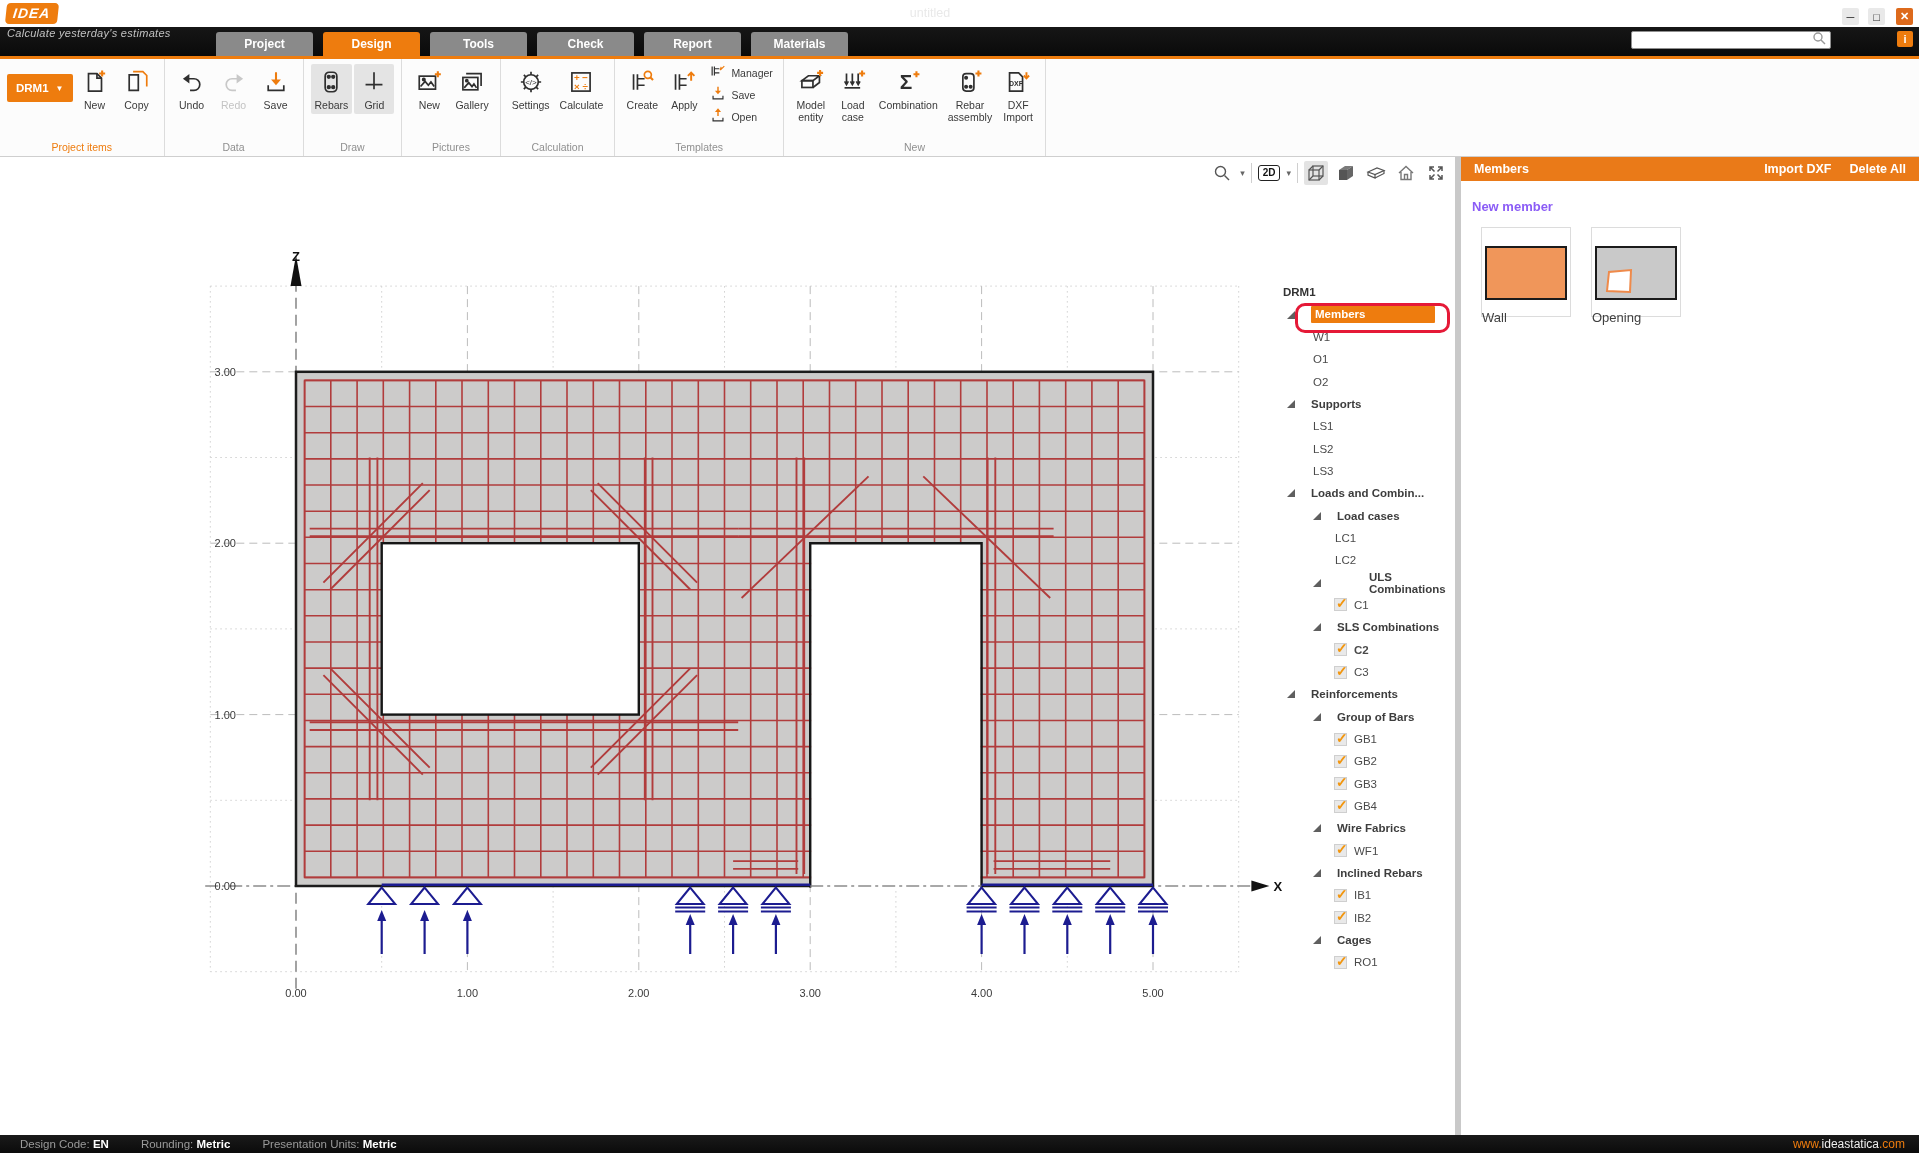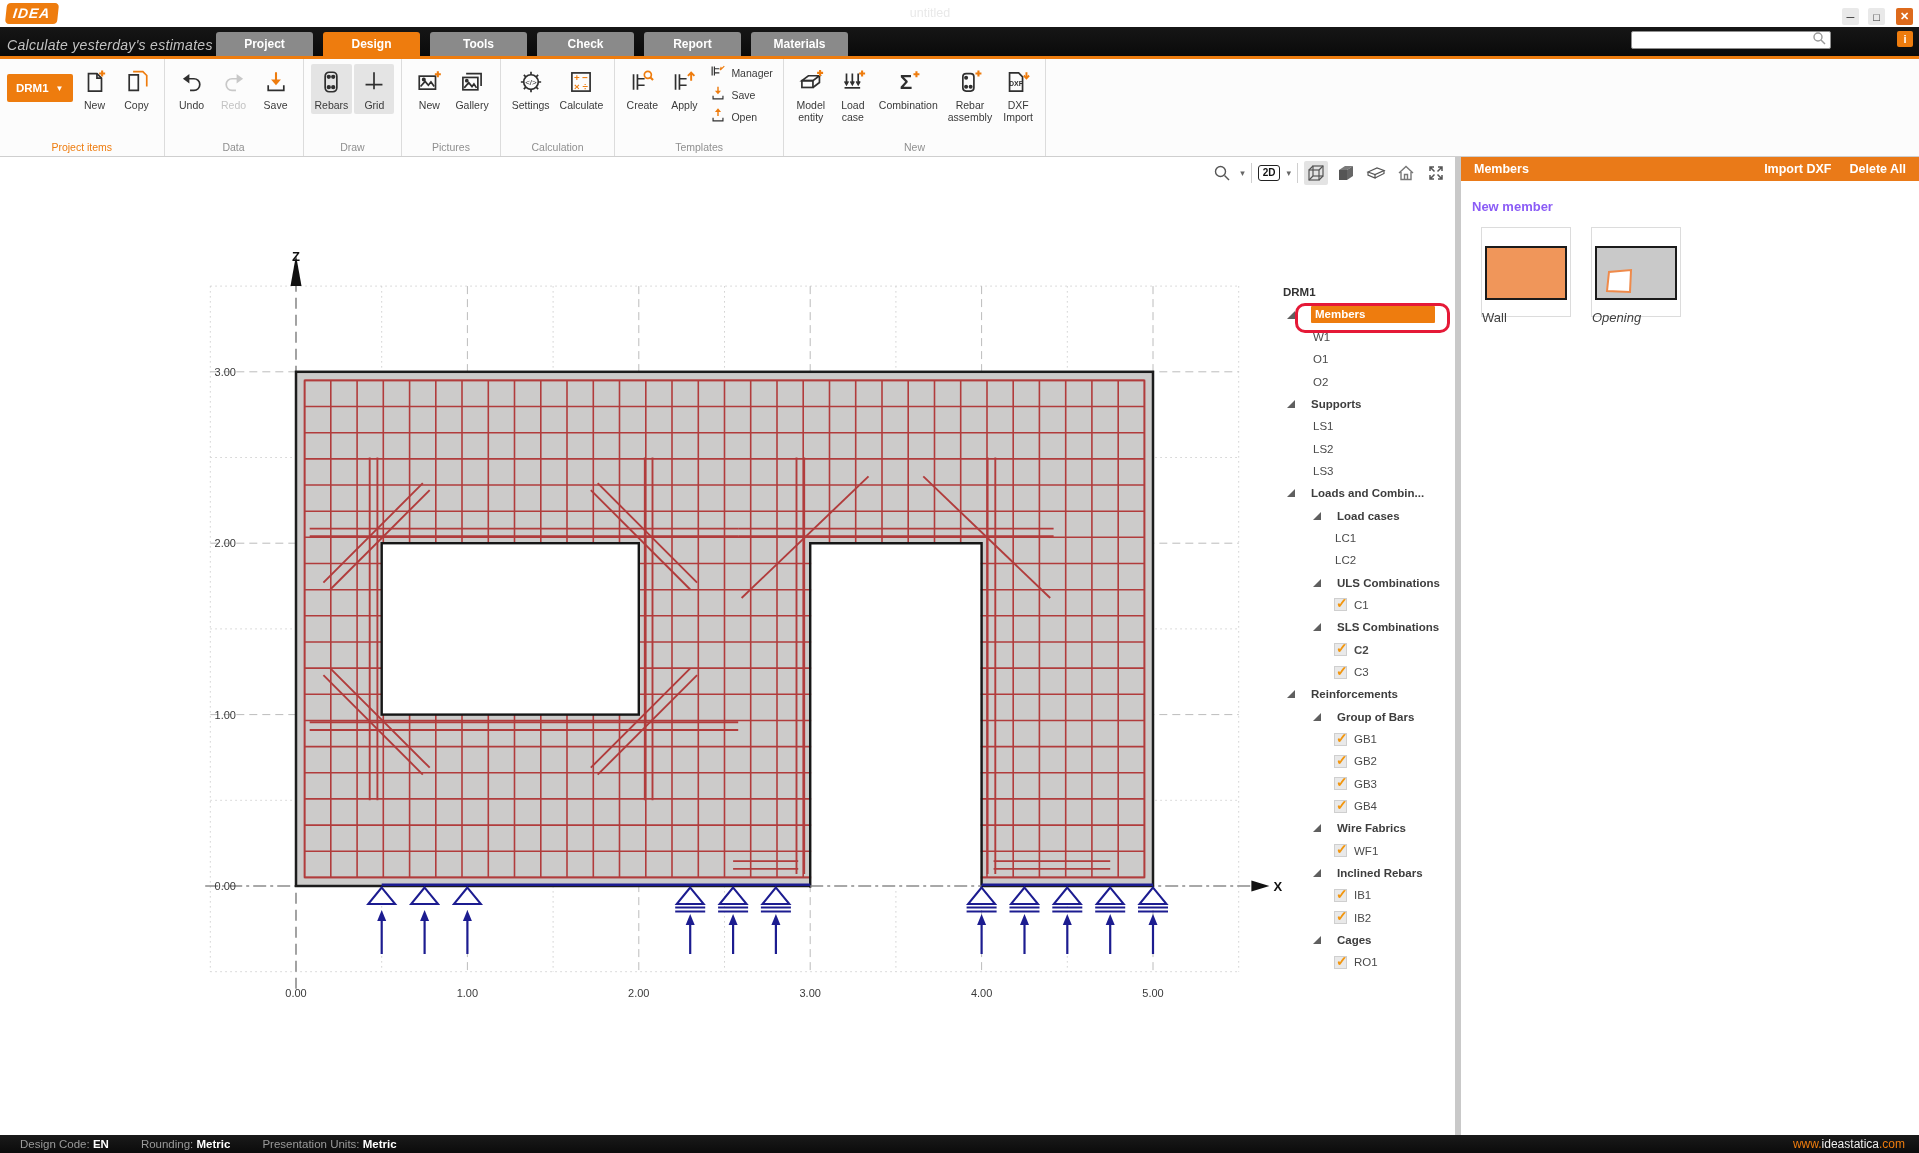--- a/index.html
+++ b/index.html
@@ -16,21 +16,21 @@
   .logo-statica{color:#fff;font-weight:bold;font-style:italic;font-size:17px;margin-left:5px;}
   .logo-reg{color:#fff;font-size:8px;vertical-align:super;margin-left:1px;}
   .logo-product{color:#fff;font-weight:bold;font-style:italic;font-size:15px;margin-left:24px;letter-spacing:1.5px;}
   .window-title{position:absolute;left:930px;top:6px;transform:translateX(-50%);color:#e9e9e9;font-size:12.5px;}
   .winbtn{position:absolute;top:8px;width:17px;height:17px;border-radius:2px;display:flex;align-items:center;justify-content:center;
     font-size:11px;font-weight:bold;cursor:default;}
   .winbtn.gray{background:#e9e9e9;color:#222;}
   .winbtn.orange{background:#dd6a1c;color:#fff;}
   
   .tabstrip{position:absolute;left:0;top:27px;width:100%;height:29px;background:linear-gradient(180deg,#161616,#0a0a0a);}
-  .tagline{position:absolute;left:7px;top:10px;color:#c2c2c2;font-style:italic;font-size:14px;letter-spacing:.3px;}
+  .tagline{position:absolute;left:7px;top:0;color:#c2c2c2;font-style:italic;font-size:11px;letter-spacing:.3px;}
   .tabs{position:absolute;left:216px;bottom:0;display:flex;gap:10px;}
   .tab{width:97px;height:24px;background:#8a8a8a;color:#fff;font-weight:bold;font-size:12px;
     display:flex;align-items:center;justify-content:center;border-radius:3px 3px 0 0;}
   .tab.active{background:#ee7c0e;}
   .accentline{position:absolute;left:0;top:56px;width:100%;height:3px;background:#ee7c0e;}
   .searchbox{position:absolute;left:1631px;top:4px;width:200px;height:18px;background:#fff;border:1px solid #8f8f8f;
     border-radius:2px;display:flex;align-items:center;}
   .searchbox input{flex:1;border:none;outline:none;font-size:11px;height:14px;padding:0 4px;font-family:inherit;}
   .search-glyph{width:18px;color:#9a9a9a;}
   .infobtn{position:absolute;left:1897px;top:4px;width:16px;height:16px;background:#ee7c0e;color:#fff;
@@ -659,21 +659,21 @@
         <div class="trow group" style="padding-left: 30px;">
           <span class="expander"></span>
           <span>Load cases</span>
         </div>
         <div class="trow leaf" style="padding-left: 52px;">
           <span>LC1</span>
         </div>
         <div class="trow leaf" style="padding-left: 52px;">
           <span>LC2</span>
         </div>
-        <div class="trow group" style="padding-left: 30px;">
+        <div class="trow group" style="padding-left: 30px; gap: 32px;">
           <span class="expander"></span>
           <span>ULS Combinations</span>
         </div>
         <div class="trow check" style="padding-left: 51px;">
           <span class="tcheck"></span>
           <span>C1</span>
         </div>
         <div class="trow group" style="padding-left: 30px;">
           <span class="expander"></span>
           <span>SLS Combinations</span>
@@ -754,21 +754,21 @@
       <div class="card-inner" id="wall-thumb" style="background: rgb(240, 150, 90);"></div>
     </div>
     <div class="card" style="left:130px;">
       <div class="card-inner" id="opening-thumb" style="background: rgb(201, 201, 201);">
         <svg width="78" height="50" viewBox="0 0 78 50">
             <polygon points="10,43 12,24 34,22 33,44" fill="#fff" stroke="#ef8a4a" stroke-width="2"></polygon>
           </svg>
       </div>
     </div>
     <div class="card-label" style="left:21px;">Wall</div>
-    <div class="card-label" style="left:131px;font-style:italic;">Opening</div>
+    <div class="card-label" style="left:131px;">Opening</div>
   </div>
 
   <div class="statusbar streaks" id="statusbar">
     <span class="sb-item"><span class="sb-label">Design Code:</span> <span class="sb-value">EN</span></span>
       <span class="sb-item"><span class="sb-label">Rounding:</span> <span class="sb-value">Metric</span></span>
       <span class="sb-item"><span class="sb-label">Presentation Units:</span> <span class="sb-value">Metric</span></span>
       <span class="sb-url">
       <span class="o">www.</span><span class="w">ideastatica</span><span class="o">.com</span>
     </span>
   </div>

